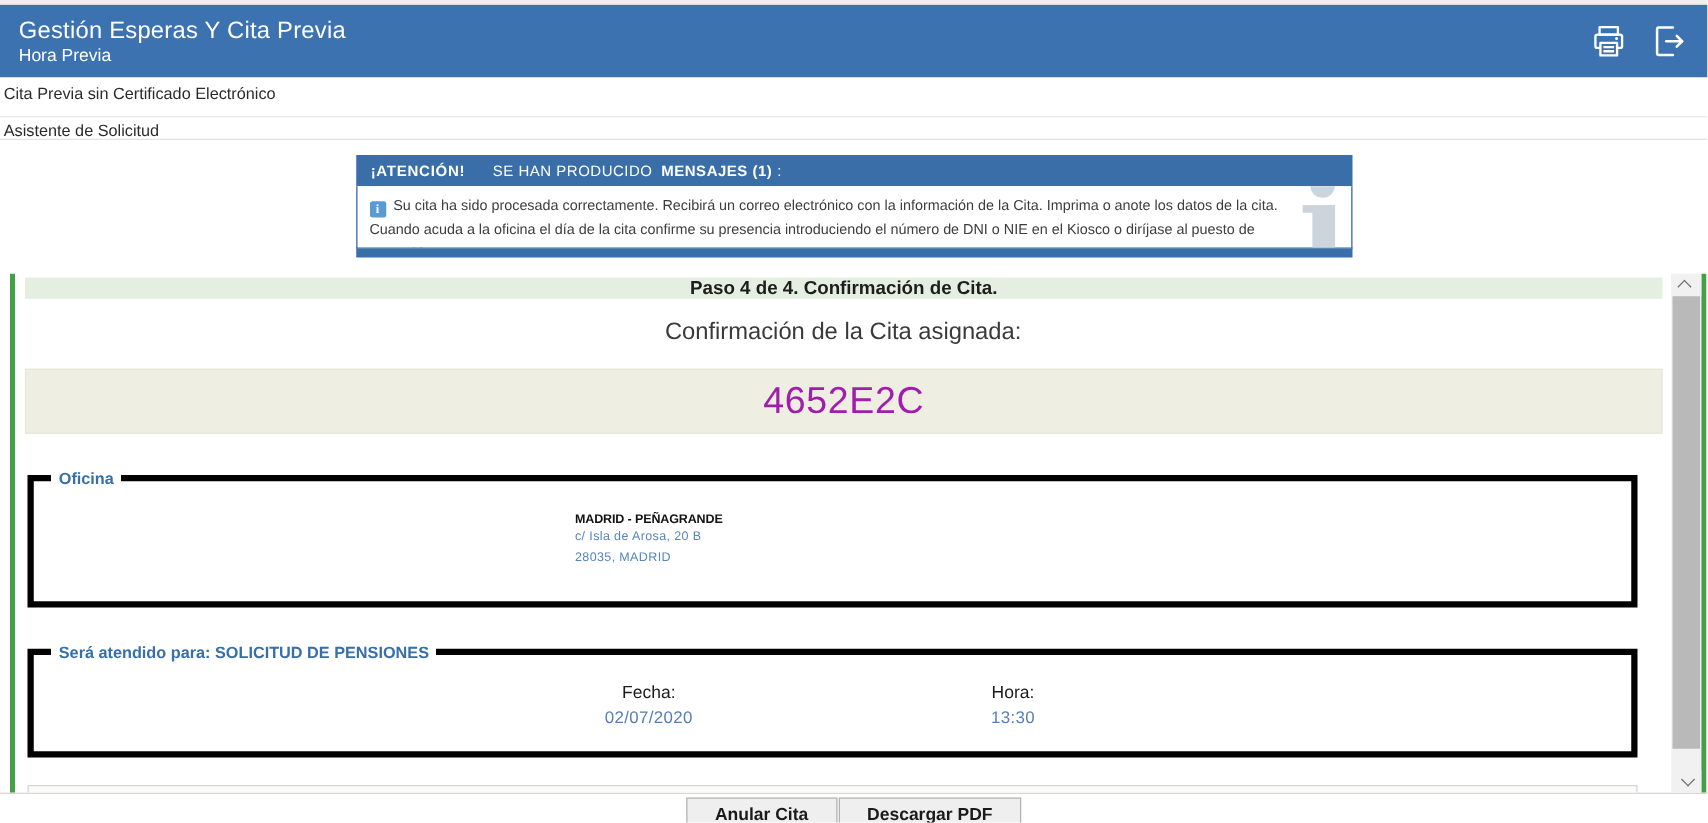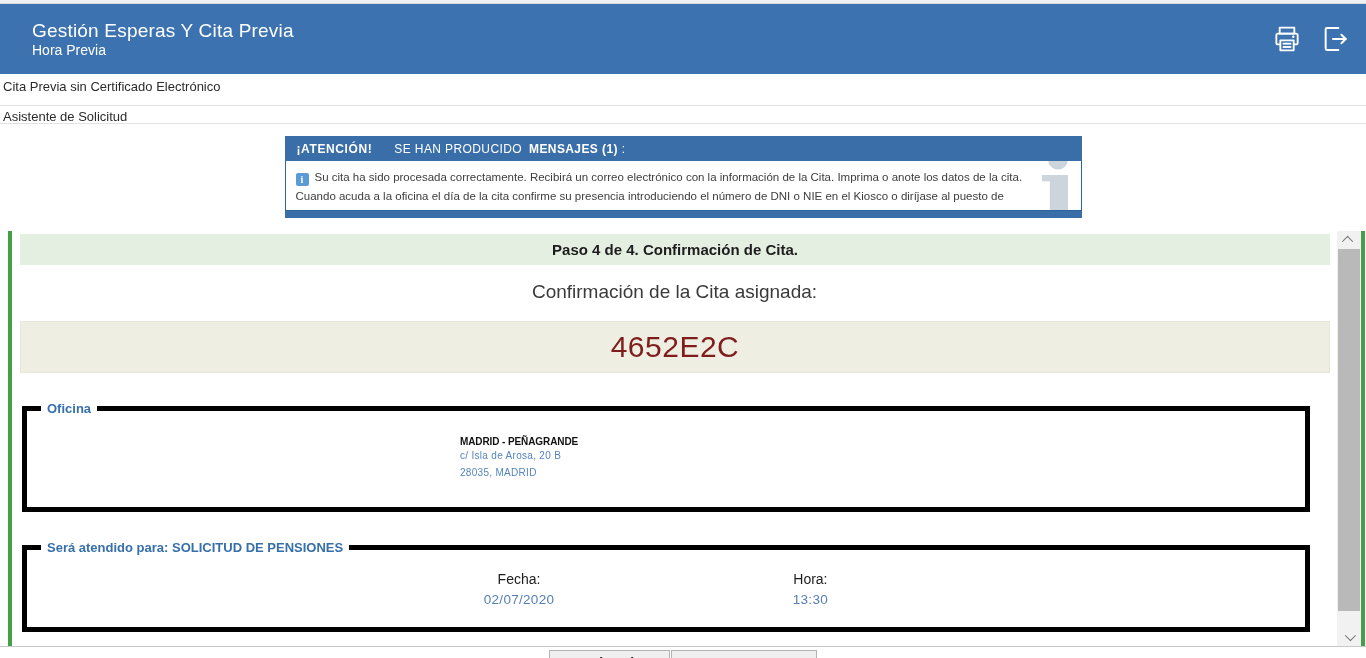--- a/index.html
+++ b/index.html
@@ -2,21 +2,21 @@
 <html><head>
 <meta charset="utf-8">
 <style>
   * { margin:0; padding:0; box-sizing:border-box; }
   html,body { width:1366px; height:658px; background:#fff; font-family:"Liberation Sans", sans-serif; overflow:hidden; }
 
   
   .top-strip { height:4px; background:#eef0f2; border-bottom:1px solid #d9dbdd; }
 
   
-  .app-header { height:70px; background:#3c72af; display:flex; align-items:center; justify-content:space-between; padding:0 14px 0 32px; }
+  .app-header { height:58px; background:#3c72af; display:flex; align-items:center; justify-content:space-between; padding:0 14px 0 15px; }
   .hdr-titles { color:#fff; }
   .hdr-title { font-size:19px; font-weight:400; letter-spacing:.2px; line-height:1.25; }
   .hdr-subtitle { font-size:14px; font-weight:400; line-height:1.2; }
   .hdr-icons { display:flex; align-items:center; gap:14px; }
   .hdr-icon { width:34px; height:34px; display:flex; align-items:center; justify-content:center; cursor:pointer; }
 
   
   .bc-row { font-size:13px; color:#2b2b2b; padding:3px 0 2px 3px; border-bottom:1px solid #e2e2e2; background:#fff; }
   .bc-row1 { height:32px; padding-top:5px; }
   .bc-row2 { height:18px; }
@@ -33,24 +33,24 @@
   .info-icon { display:inline-block; width:13px; height:13px; background:#5b9bd5; border-radius:2px; color:#fff; font-size:10px; font-weight:bold; text-align:center; line-height:13px; margin-right:6px; vertical-align:-2px; font-family:"Liberation Serif", serif; }
   .watermark-i { position:absolute; right:2px; bottom:-36px; font-family:"DejaVu Serif", serif; font-weight:bold; font-size:105px; color:#ccd5dc; line-height:1; pointer-events:none; }
   .alert-footer { height:7px; background:#3a6ea8; }
 
   
   .content-wrap { position:relative; height:415px; margin-top:13px; background:#fff; }
   .green-left { position:absolute; left:8px; top:0; bottom:0; width:4px; background:#43a047; }
   .green-right { position:absolute; right:1px; top:0; bottom:0; width:4px; background:#43a047; }
   .content-inner { position:absolute; left:12px; right:29px; top:0; bottom:0; overflow:hidden; }
 
-  .step-banner { margin:3px 7px 0 8px; height:31px; background:#e5efe1; display:flex; align-items:center; justify-content:center; font-size:15px; font-weight:bold; color:#1d1d1d; }
+  .step-banner { margin:3px 7px 0 8px; height:17px; background:#e5efe1; display:flex; align-items:center; justify-content:center; font-size:15px; font-weight:bold; color:#1d1d1d; }
   .confirm-line { margin-top:16px; text-align:center; font-size:19px; color:#3a3a3a; }
   .code-box { margin:18px 7px 0 8px; height:52px; background:#efeee2; border:1px solid #e7e6da; display:flex; align-items:center; justify-content:center; }
-  .code-text { font-size:30px; color:#7f1d1d; letter-spacing:.5px; }
+  .code-text { font-size:30px; color:#a21caf; letter-spacing:.5px; }
 
   fieldset { border:5px solid #000000; margin:28px 27px 0 10px; }
   fieldset legend { color:#366fa9; font-size:13px; font-weight:bold; padding:0 6px; margin-left:14px; }
   .legend-service { font-weight:bold; }
   .office-body { padding:20px 0 26px 433px; }
   .office-name { font-size:10px; font-weight:bold; color:#111; letter-spacing:-.1px; }
   .office-addr { font-size:10px; color:#5585c0; line-height:17px; letter-spacing:.3px; }
 
   .appt-body { display:flex; padding:16px 0 20px 0; }
   .dt-col { text-align:center; }

